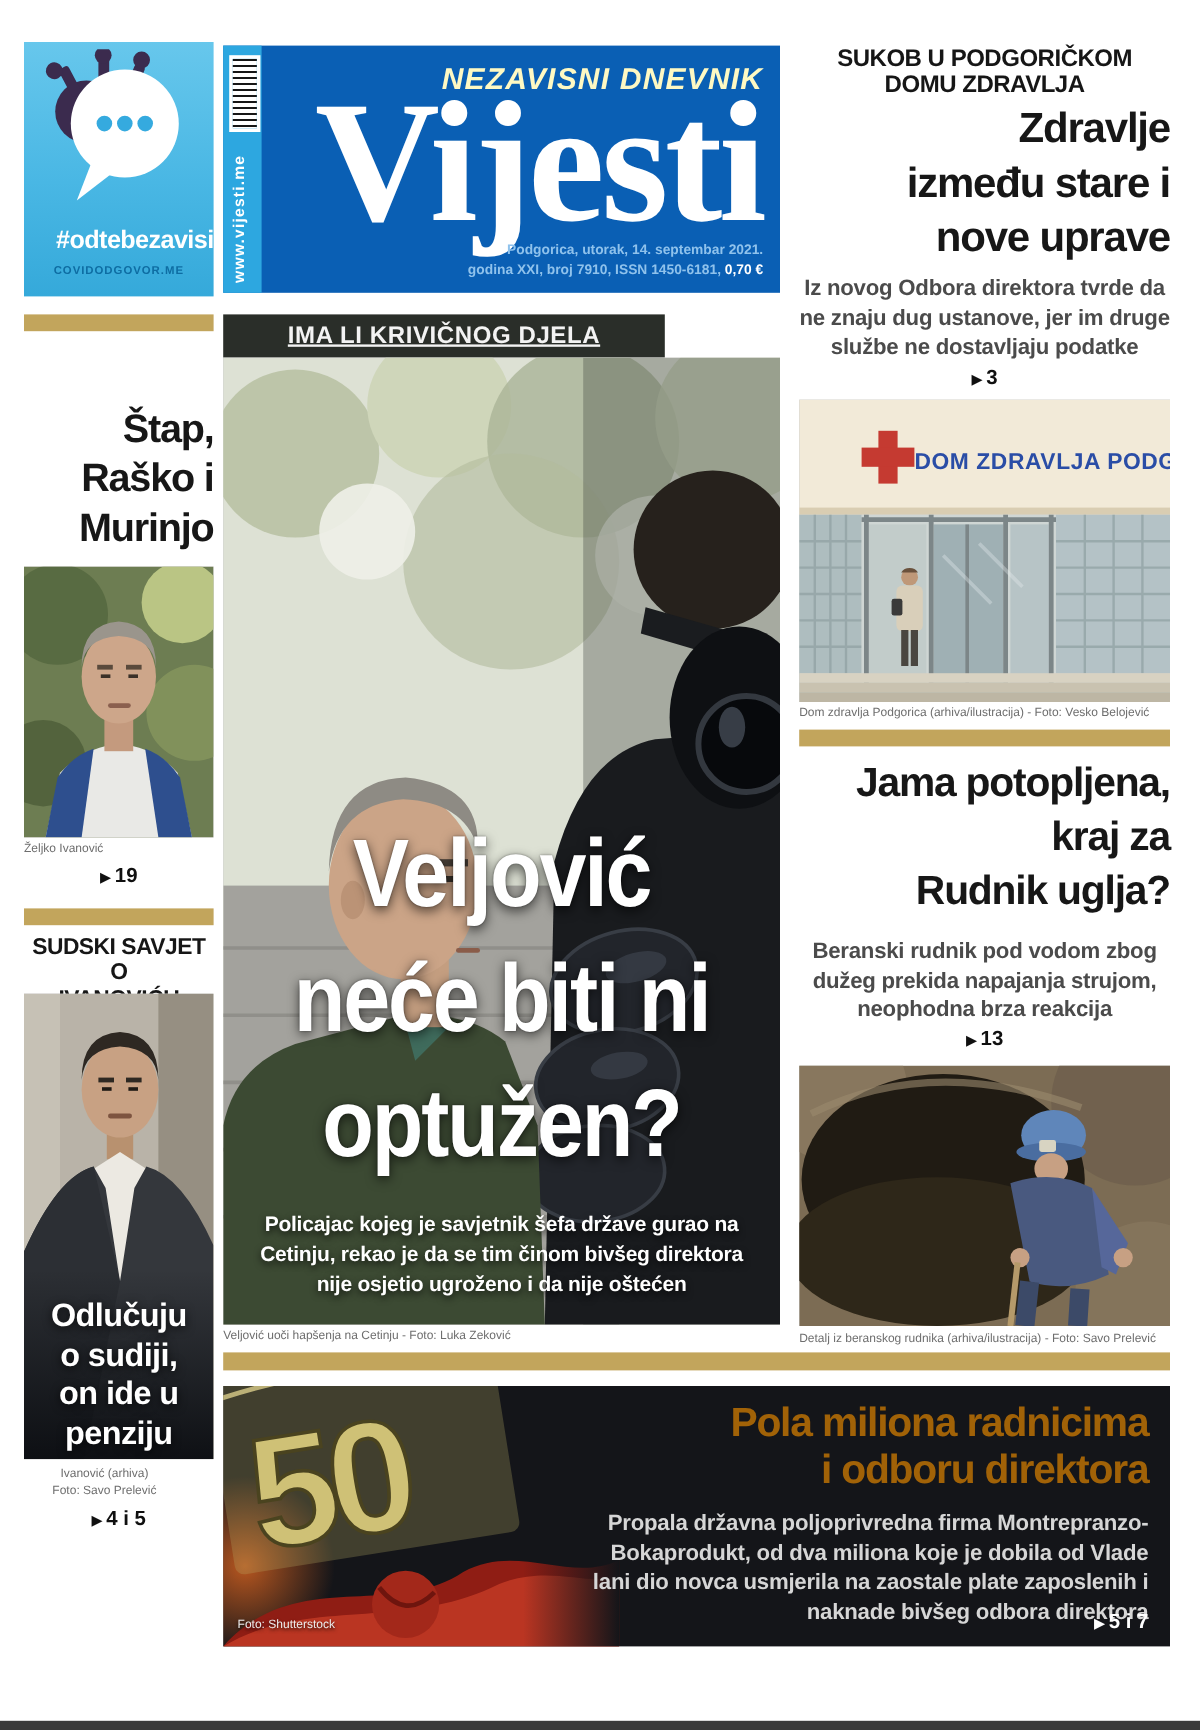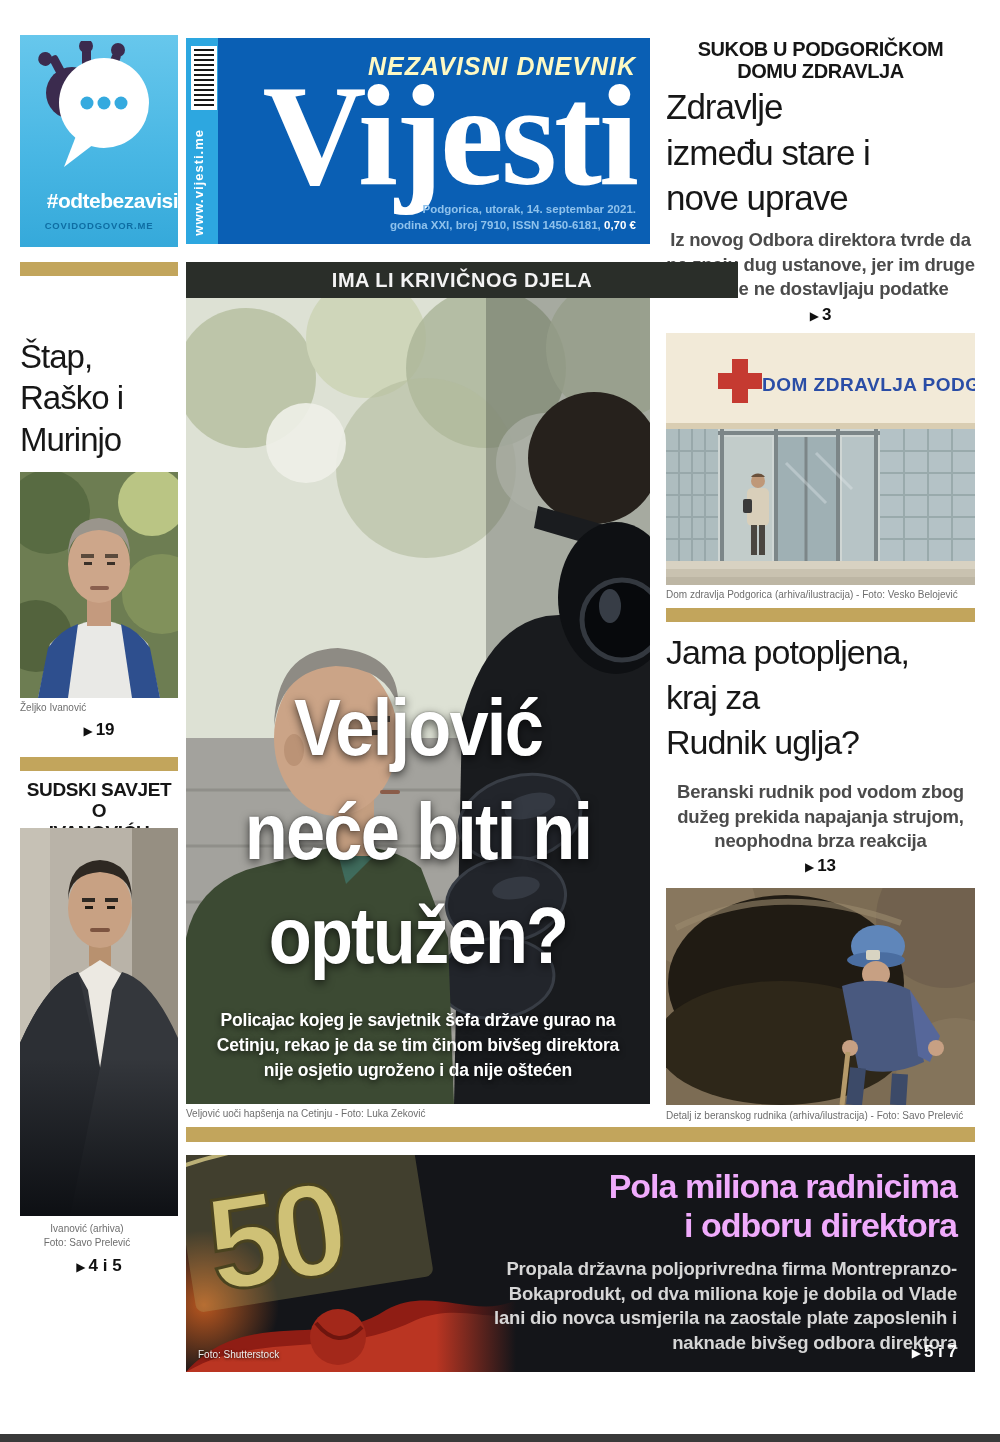--- a/index.html
+++ b/index.html
@@ -3,21 +3,21 @@
 <meta charset="utf-8">
 <style>
   html,body{margin:0;padding:0;background:#e9e9e9;}
   .page{position:relative;width:1000px;height:1442px;background:#ffffff;overflow:hidden;
         font-family:"Liberation Sans","DejaVu Sans",sans-serif;margin:0 auto;}
   .abs{position:absolute;}
   .pre{white-space:pre-line;}
   .goldbar{background:#c2a55c;height:14px;}
   .kicker{font-weight:700;font-size:20px;line-height:1.12;color:#161616;text-align:center;
           letter-spacing:-0.4px;white-space:pre-line;}
-  .headline{font-weight:400;color:#171717;text-align:left;letter-spacing:-1px;white-space:pre-line;}
+  .headline{font-weight:700;color:#171717;text-align:right;letter-spacing:-1px;white-space:pre-line;}
   .deck{font-weight:700;color:#4b4b4b;text-align:center;letter-spacing:-0.2px;white-space:pre-line;}
   .caption{font-size:10px;color:#6e6e6e;}
   .pageref{display:flex;justify-content:center;align-items:center;gap:3px;font-weight:700;
            font-size:17px;color:#101010;}
   .pageref .arr{font-size:12px;position:relative;top:1px;font-family:"DejaVu Sans",sans-serif;}
   .photo{overflow:hidden;background:#c8c8c4;}
   .photo svg{display:block;width:100%;height:100%;}
 
   
   .covid{background:linear-gradient(180deg,#67c7ec 0%,#49b7e4 55%,#35a9da 100%);}
@@ -53,21 +53,21 @@
                 text-shadow:0 3px 10px rgba(0,0,0,.65),0 0 2px rgba(0,0,0,.45);}
   .overlay-deck{position:absolute;left:3%;top:710px;width:94%;text-align:center;color:#fff;
                 font-weight:700;font-size:17.5px;line-height:1.42;letter-spacing:-0.2px;
                 white-space:pre-line;text-shadow:0 2px 6px rgba(0,0,0,.7);}
   .judge-overlay{position:absolute;left:0;bottom:6px;width:100%;text-align:center;color:#fff;
                  font-weight:700;font-size:27px;line-height:1.2;letter-spacing:-0.5px;
                  white-space:pre-line;text-shadow:0 2px 8px rgba(0,0,0,.75);}
 
   
   .moneybox{background:#141519;}
-  .money-head{position:absolute;right:18px;top:12px;width:540px;text-align:right;color:#f0abfc;
+  .money-head{position:absolute;right:18px;top:12px;width:540px;text-align:right;color:#a16207;
               font-weight:700;font-size:34px;line-height:1.15;letter-spacing:-1px;white-space:pre-line;}
   .money-deck{position:absolute;right:18px;top:102px;width:560px;text-align:right;color:#d6d6d6;
               font-weight:700;font-size:18.5px;line-height:1.33;letter-spacing:-0.2px;white-space:pre-line;}
   .money-ref{position:absolute;right:18px;bottom:10px;color:#fff;justify-content:flex-end;}
   .money-ref,.money-ref .arr{color:#fff;}
   .money-caption{position:absolute;left:12px;bottom:12px;color:#ececec;font-size:10px;
                  text-shadow:0 1px 3px rgba(0,0,0,.8);}
   .bottom-bar{background:#3a3a3a;}
 </style>
 </head>
@@ -233,29 +233,33 @@
         <rect x="85" y="70" width="13" height="4" fill="#2e2822"></rect>
         <rect x="65" y="78" width="8" height="3" fill="#201a14"></rect>
         <rect x="87" y="78" width="8" height="3" fill="#201a14"></rect>
         <rect x="70" y="100" width="20" height="4" rx="2" fill="#7d5440"></rect>
         <path d="M52,150 L80,132 L108,150 L104,205 L80,240 L56,205 Z" fill="#ece9e2"></path>
         <path d="M0,388 L0,215 Q28,152 58,144 L68,162 L80,240 L92,162 L102,144 Q132,152 158,210 L158,388 Z" fill="#34373c"></path>
         <path d="M58,144 L80,240 L50,388 L0,388 L0,215 Q28,152 58,144 Z" fill="#2c2f34"></path>
       </g>
       <rect y="230" width="158" height="158" fill="url(#gdark)"></rect>
     </svg>
+    <div class="judge-overlay">Odlučuju
+o sudiji,
+on ide u
+penziju</div>
   </div>
   <div class="abs caption pre" style="left:8px;top:1222px;width:158px;text-align:center;line-height:1.4;">Ivanović (arhiva)
 Foto: Savo Prelević</div>
   <div class="abs pageref" style="left:20px;top:1256px;width:158px;">
     <span class="arr">▶</span>
     <span>4 i 5</span>
   </div>
 
-  <div class="abs main-kickerbar" style="left:186px;top:262px;width:552px;height:36px;">IMA LI KRIVIČNOG DJELA</div>
+  <div class="abs main-kickerbar" style="left:186px;top:262px;width:368px;height:36px;text-decoration:underline;">IMA LI KRIVIČNOG DJELA</div>
   <div class="abs photo" style="left:186px;top:298px;width:464px;height:806px;">
     <svg viewBox="0 0 464 806" preserveAspectRatio="none">
       <rect width="464" height="806" fill="#dde1d4"></rect>
       <g>
         <circle cx="60" cy="80" r="70" fill="#b9c2a4" opacity="0.9"></circle>
         <circle cx="180" cy="40" r="60" fill="#cfd6ba"></circle>
         <circle cx="300" cy="70" r="80" fill="#aab497" opacity="0.8"></circle>
         <circle cx="430" cy="50" r="70" fill="#c4cdb0" opacity="0.8"></circle>
         <circle cx="240" cy="170" r="90" fill="#b2bb9c" opacity="0.6"></circle>
         <circle cx="120" cy="145" r="40" fill="#eef0e8" opacity="0.9"></circle>

